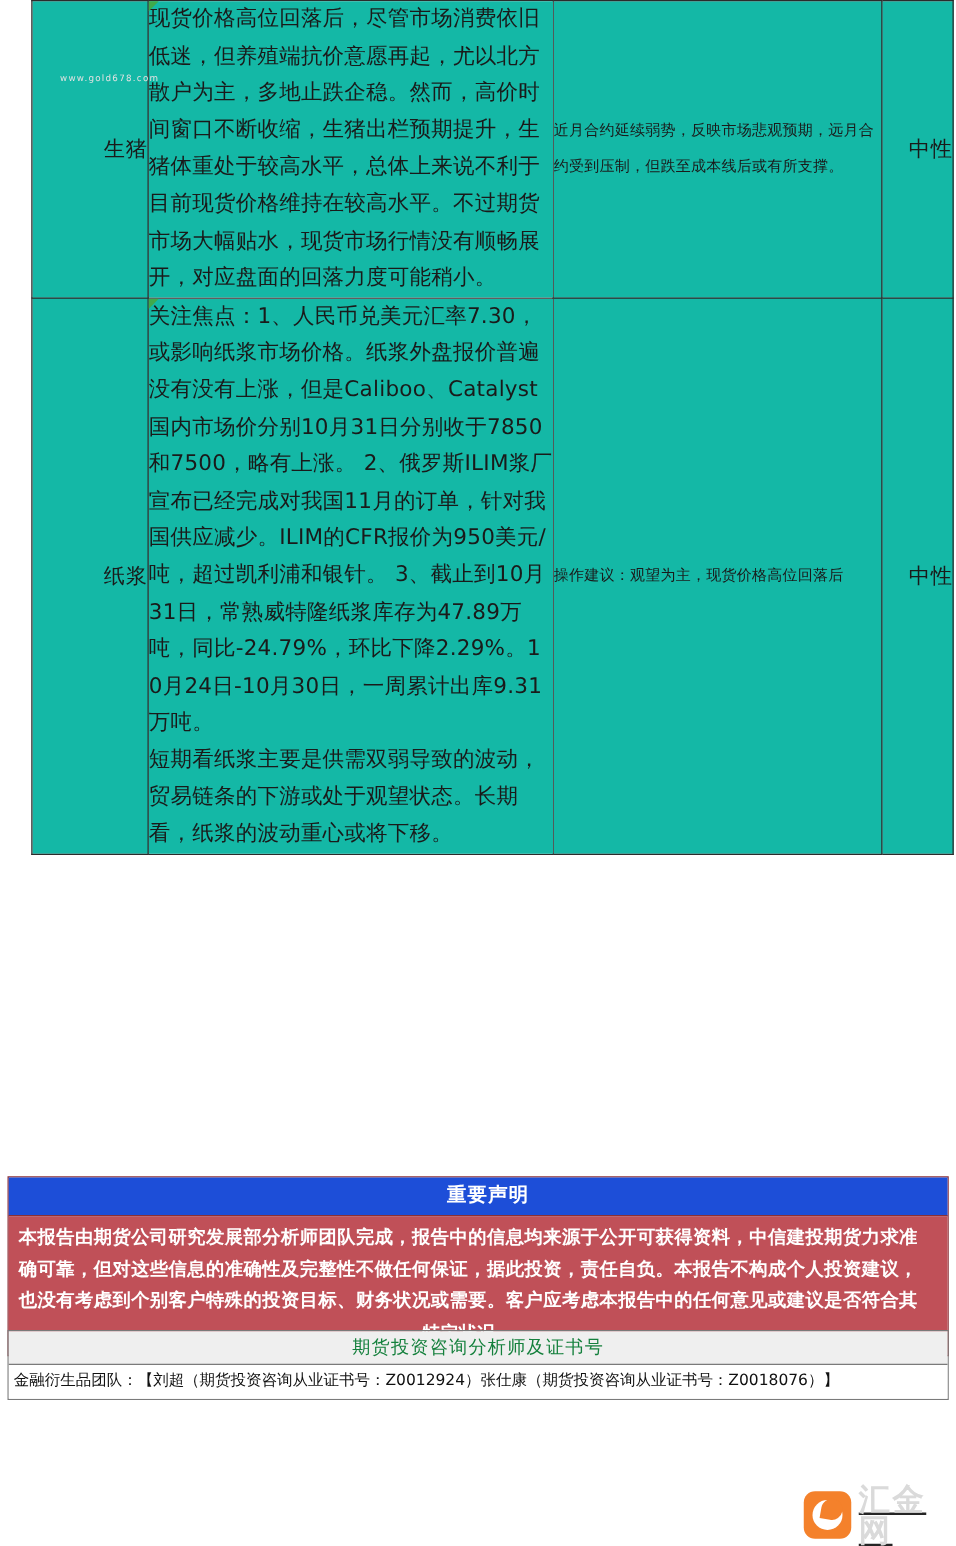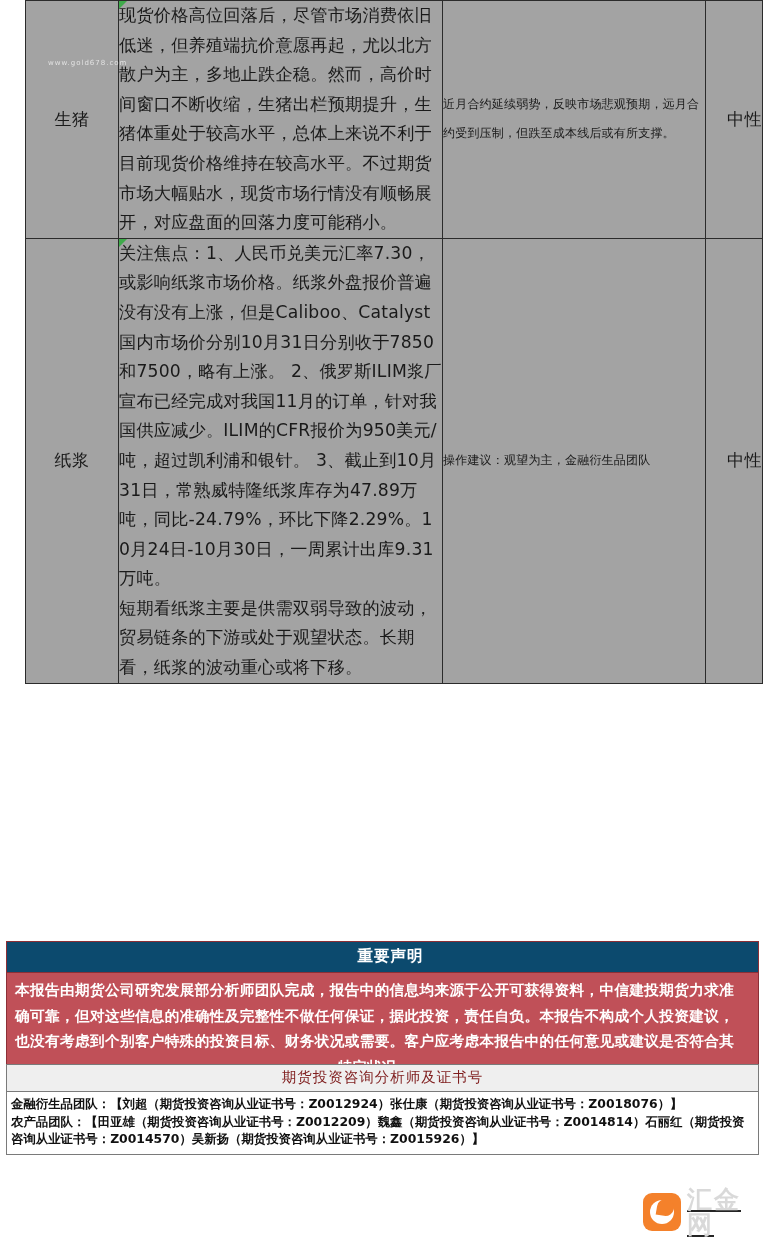--- a/index.html
+++ b/index.html
@@ -25,25 +25,25 @@
   }
   table.outlook {
     border-collapse: collapse;
     table-layout: fixed;
     width: 737px;
   }
   table.outlook td {
     border: 1px solid #2b2b2b;
     vertical-align: middle;
     padding: 0;
-    background: #a3a3a3;
+    background: #14b8a6;
   }
   td.col-name {
     width: 92px;
-    text-align: center;
+    text-align: right;
     padding-left: 10px;
     font-size: 17px;
     letter-spacing: 0.5px;
   }
   td.col-body {
     width: 323px;
     padding: 4px 8px 4px 9px;
     position: relative;
   }
   td.col-view {
@@ -82,21 +82,21 @@
   
   .disclaimer {
     position: absolute;
     left: 6px;
     top: 941px;
     width: 753px;
     border: 1px solid #8c2f36;
     box-sizing: border-box;
   }
   .disclaimer-title {
-    background: #0c4a6e;
+    background: #1d4ed8;
     color: #ffffff;
     text-align: center;
     font-size: 15.5px;
     font-weight: bold;
     letter-spacing: 1px;
     padding: 4px 0 5px 16px;
     border-bottom: 1px solid #8c2f36;
   }
   .disclaimer-body {
     background: #c05058;
@@ -119,26 +119,25 @@
     box-sizing: border-box;
     border: 1px solid #7a7a7a;
   }
   .analyst-title {
     background: #efefef;
     text-align: center;
     font-size: 14.5px;
     padding: 3px 0 4px 0;
     letter-spacing: 1px;
     border-bottom: 1px solid #7a7a7a;
-    color: #7f1d1d;
+    color: #15803d;
   }
   .analyst-body {
     background: #ffffff;
     padding: 3px 4px 6px 4px;
-    font-weight: bold;
   }
   .analyst-line {
     font-size: 12.4px;
     line-height: 17.6px;
     color: #111;
     letter-spacing: 0px;
     word-break: break-all;
   }
 
   
@@ -222,40 +221,39 @@
       <tr>
         <td class="col-name">
           <span>纸浆</span>
         </td>
         <td class="col-body">
           <span class="green-flag"></span>
           <div class="cell-text">关注焦点：1、人民币兑美元汇率7.30，或影响纸浆市场价格。纸浆外盘报价普遍没有没有上涨，但是Caliboo、Catalyst国内市场价分别10月31日分别收于7850和7500，略有上涨。 2、俄罗斯ILIM浆厂宣布已经完成对我国11月的订单，针对我国供应减少。ILIM的CFR报价为950美元/吨，超过凯利浦和银针。 3、截止到10月31日，常熟威特隆纸浆库存为47.89万吨，同比-24.79%，环比下降2.29%。10月24日-10月30日，一周累计出库9.31万吨。
 短期看纸浆主要是供需双弱导致的波动，贸易链条的下游或处于观望状态。长期看，纸浆的波动重心或将下移。</div>
         </td>
         <td class="col-view">
-          <div class="cell-text view">操作建议：观望为主，金融衍生品团队</div>
+          <div class="cell-text view">操作建议：观望为主，现货价格高位回落后</div>
         </td>
         <td class="col-rating">
           <span>中性</span>
         </td>
       </tr>
     </tbody>
   </table>
 </div>
 
 <div class="disclaimer">
   <div class="disclaimer-title">重要声明</div>
   <div class="disclaimer-body">本报告由期货公司研究发展部分析师团队完成，报告中的信息均来源于公开可获得资料，中信建投期货力求准确可靠，但对这些信息的准确性及完整性不做任何保证，据此投资，责任自负。本报告不构成个人投资建议，也没有考虑到个别客户特殊的投资目标、财务状况或需要。客户应考虑本报告中的任何意见或建议是否符合其特定状况。</div>
 </div>
 
 <div class="analyst">
   <div class="analyst-title">期货投资咨询分析师及证书号</div>
   <div class="analyst-body">
     <div class="analyst-line">金融衍生品团队：【刘超（期货投资咨询从业证书号：Z0012924）张仕康（期货投资咨询从业证书号：Z0018076）】</div>
-    <div class="analyst-line">农产品团队：【田亚雄（期货投资咨询从业证书号：Z0012209）魏鑫（期货投资咨询从业证书号：Z0014814）石丽红（期货投资咨询从业证书号：Z0014570）吴新扬（期货投资咨询从业证书号：Z0015926）】</div>
   </div>
 </div>
 
 <div class="watermark">
   <div class="wm-logo"></div>
   <div class="wm-text">汇金网</div>
 </div>
 <div class="wm-sub">www.gold678.com</div>
 
 </body></html>

